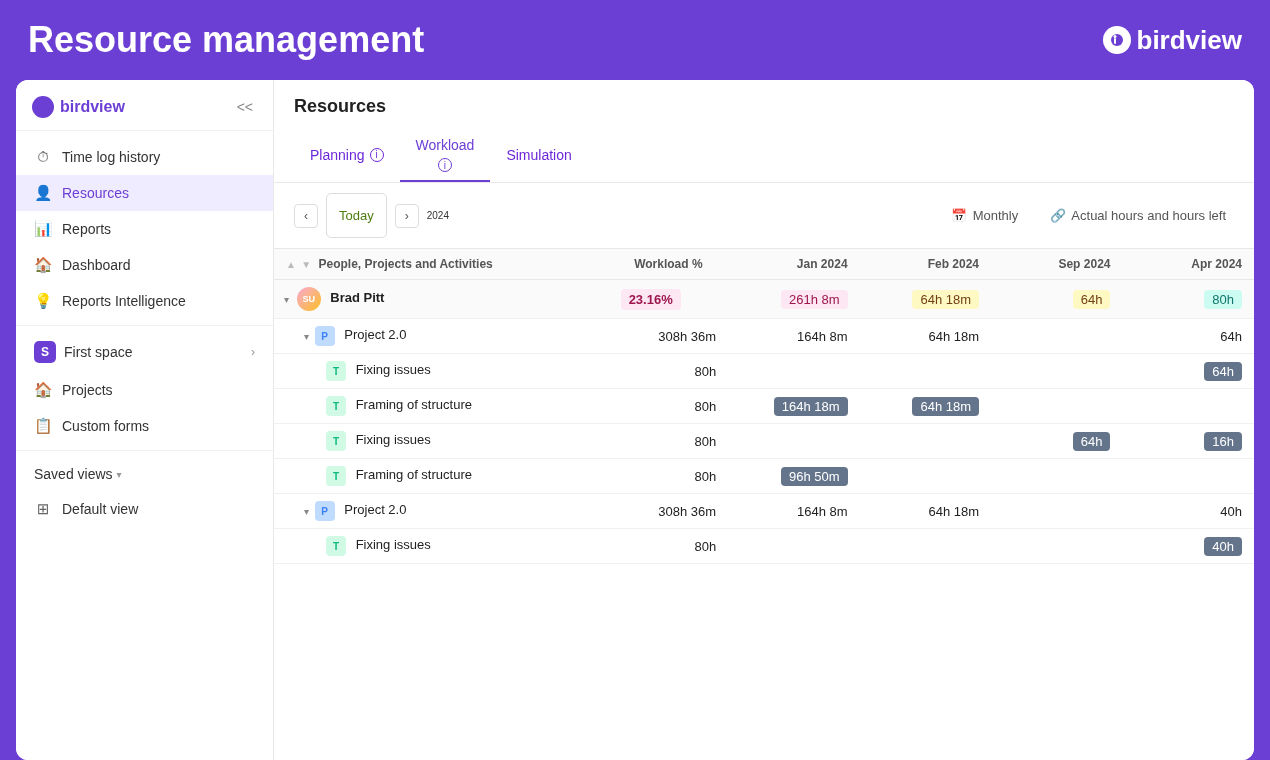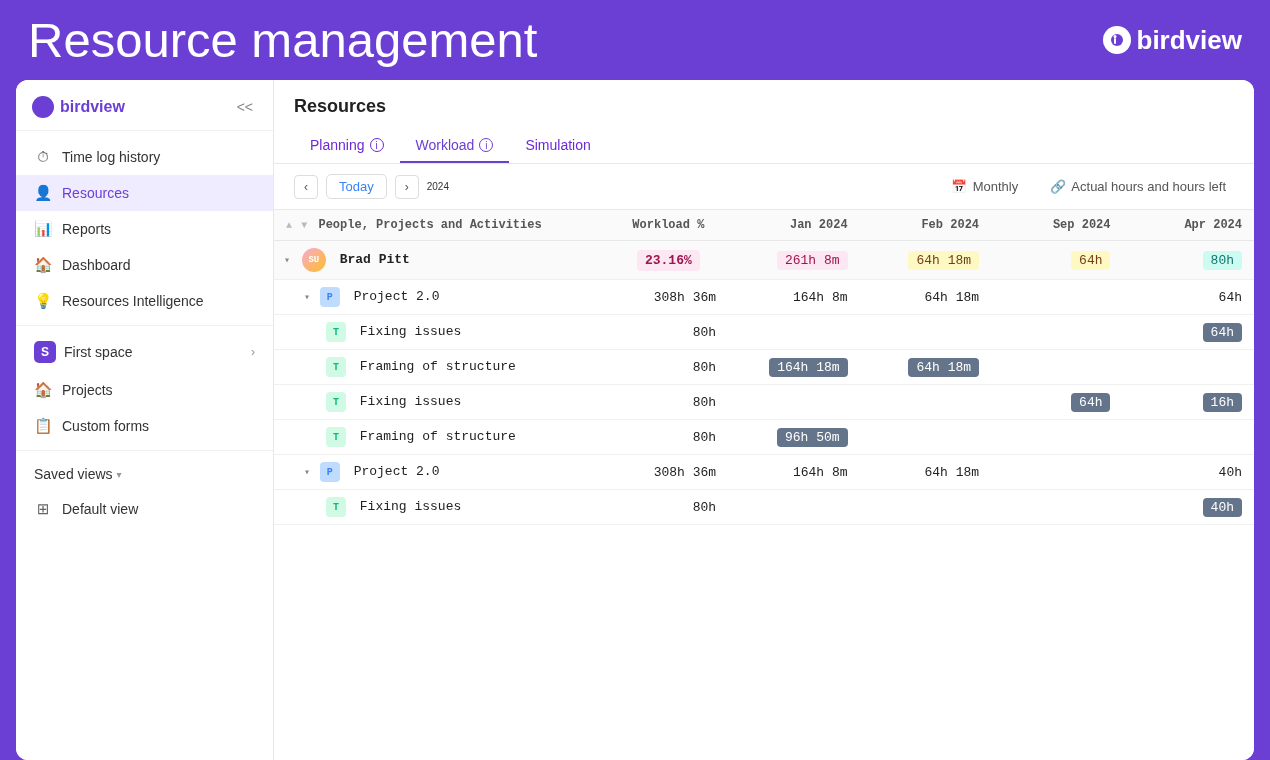--- a/index.html
+++ b/index.html
@@ -13,22 +13,22 @@
     .top-header {
       background: #6c3fd4;
       padding: 16px 28px;
       display: flex;
       align-items: center;
       justify-content: space-between;
       height: 80px;
     }
     .top-title {
       color: #fff;
-      font-size: 49px;
-      font-weight: 400;
+      font-size: 36px;
+      font-weight: 700;
     }
     .top-logo {
       color: #fff;
       font-size: 26px;
       font-weight: 700;
       display: flex;
       align-items: center;
       gap: 6px;
     }
     .top-logo-icon {
@@ -166,20 +166,21 @@
       cursor: pointer;
       border-bottom: 2px solid transparent;
       display: flex;
       align-items: center;
       gap: 5px;
     }
     .tab.active {
       color: #6c3fd4;
       border-bottom: 2px solid #6c3fd4;
       font-weight: 500;
+      flex-direction: column;
     }
     .tab .info-icon {
       width: 14px; height: 14px;
       border: 1px solid currentColor;
       border-radius: 50%;
       display: inline-flex;
       align-items: center;
       justify-content: center;
       font-size: 10px;
       color: inherit;
@@ -196,47 +197,46 @@
       width: 24px; height: 24px;
       border: 1px solid #ddd;
       border-radius: 4px;
       display: flex; align-items: center; justify-content: center;
       cursor: pointer;
       font-size: 12px;
       color: #555;
       background: #fff;
     }
     .today-btn {
-      padding: 4px 12px;
+      padding: 14px 12px;
       border: 1px solid #ddd;
       border-radius: 5px;
       background: #fff;
       font-size: 13px;
-      color: #3b82f6;
+      color: #4d7c0f;
       cursor: pointer;
     }
     .year-label {
       font-size: 10px;
       font-weight: 500;
       color: #333;
     }
     .toolbar-right { display: flex; align-items: center; gap: 16px; }
     .toolbar-btn {
       display: flex; align-items: center; gap: 5px;
       font-size: 13px; color: #555;
       cursor: pointer;
       padding: 4px 8px;
       border-radius: 4px;
     }
     
     .table-container {
       flex: 1;
       overflow-y: auto;
       overflow-x: hidden;
-      font-family: Liberation Mono, monospace;
     }
     table {
       width: 100%;
       border-collapse: collapse;
       table-layout: fixed;
     }
     thead th {
       background: #fafafa;
       font-size: 12px;
       font-weight: 600;
@@ -251,21 +251,21 @@
     col.col-name { width: 280px; }
     col.col-workload { width: 100px; }
     col.col-month { width: 110px; }
     tbody tr { border-bottom: 1px solid #f0f0f0; }
     tbody td {
       padding: 7px 12px;
       font-size: 13px;
       color: #222;
     }
     td.right { text-align: right; }
-    td.center { text-align: center; margin-top: 46px; }
+    td.center { text-align: left; margin-top: 46px; }
     
     .avatar-su {
       width: 24px; height: 24px;
       border-radius: 50%;
       background: linear-gradient(135deg, #f9a8d4, #fbbf24);
       display: inline-flex; align-items: center; justify-content: center;
       font-size: 9px; font-weight: 700; color: #fff;
       margin-right: 6px;
       vertical-align: middle;
     }
@@ -383,21 +383,21 @@
       <div class="nav-item">
         <span class="nav-icon">📊</span>
         <span>Reports</span>
       </div>
       <div class="nav-item">
         <span class="nav-icon">🏠</span>
         <span>Dashboard</span>
       </div>
       <div class="nav-item">
         <span class="nav-icon">💡</span>
-        <span>Resources Intelligence</span>
+        <span>Reports Intelligence</span>
       </div>
 
       <div class="nav-divider"></div>
 
       <div class="space-item">
         <div class="space-left">
           <div class="space-badge">S</div>
           <span>First space</span>
         </div>
         <span class="chevron-right">›</span>

